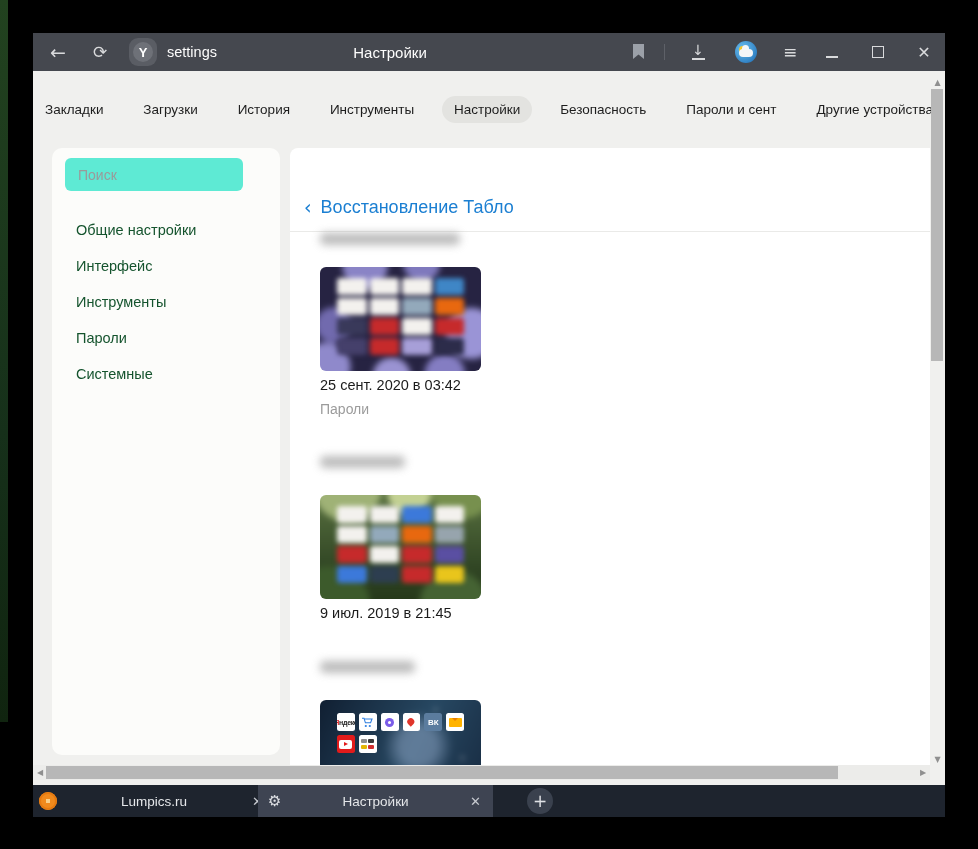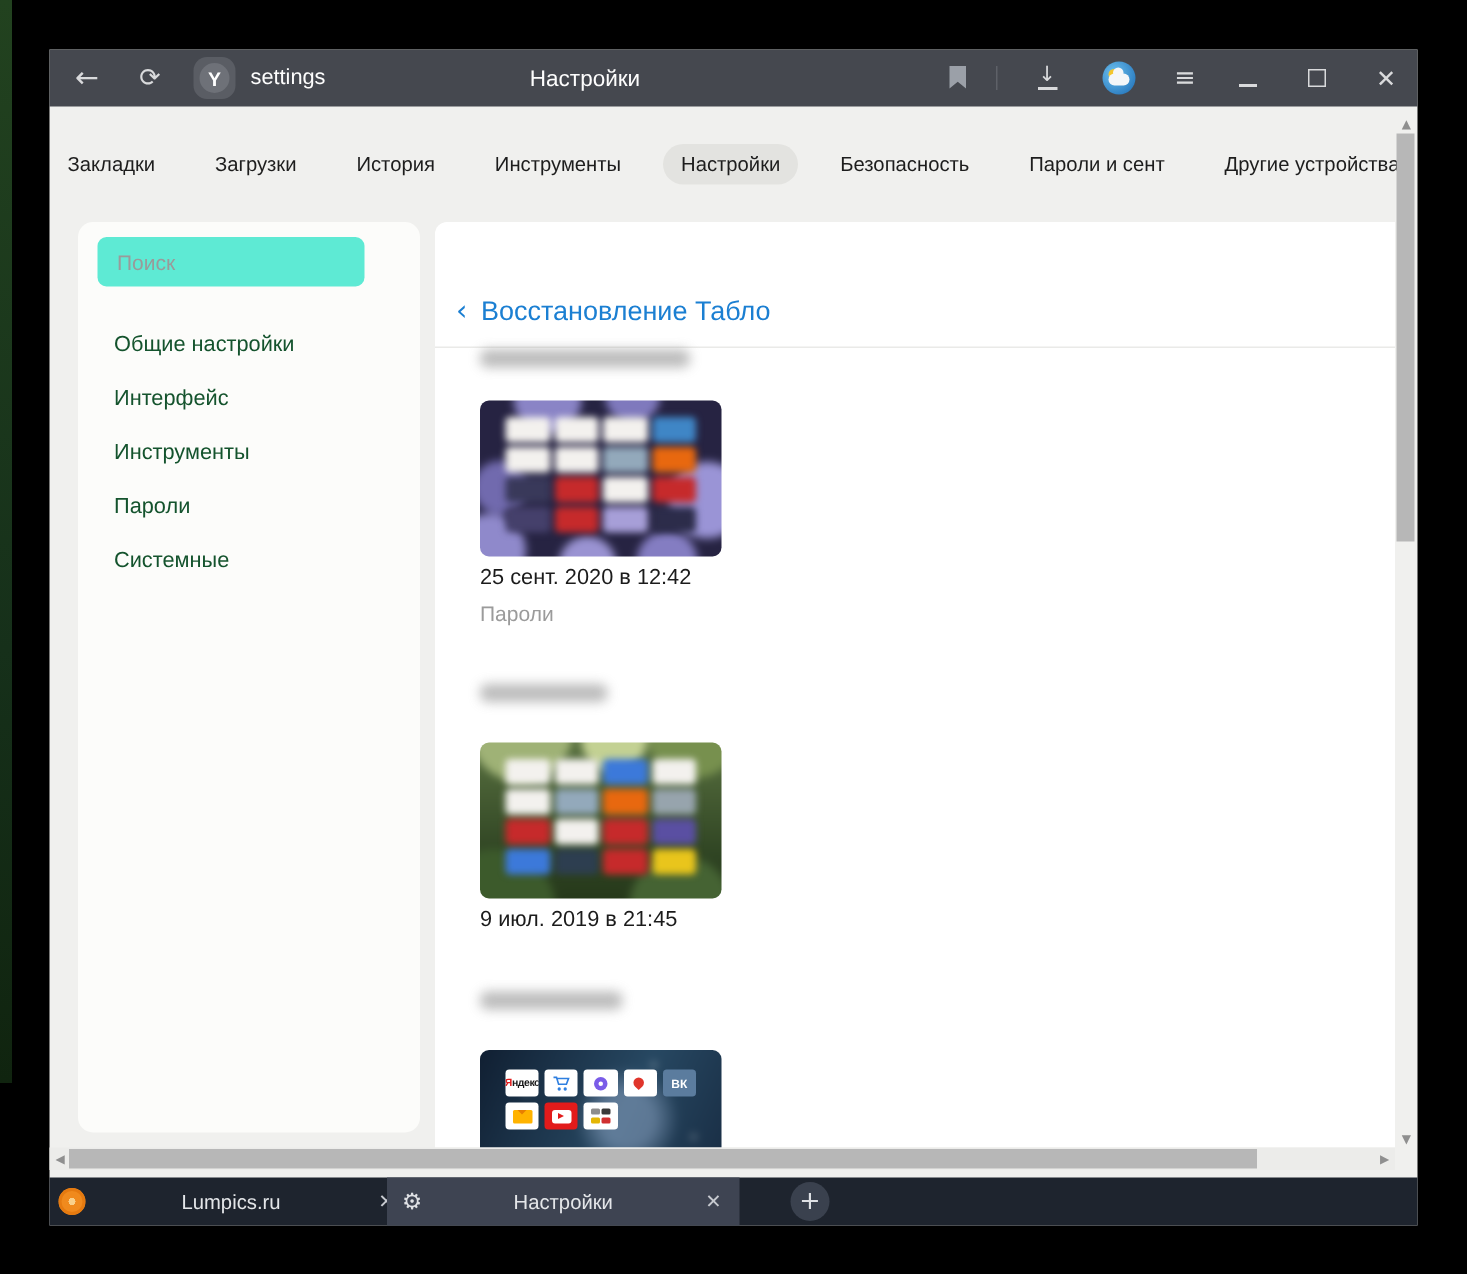--- a/index.html
+++ b/index.html
@@ -100,21 +100,21 @@
   .tilegrid { position:absolute; left:17px; top:11px; width:127px;
               display:grid; grid-template-columns:repeat(4,1fr); gap:3px; filter:blur(2.5px); }
   .tilegrid .t { height:17px; border-radius:3px; }
   .t-w { background:#f3f1ee; } .t-blue { background:#3f86c6; } .t-steel { background:#93a9bb; }
   .t-orange { background:#e8680f; } .t-dark { background:#39395a; } .t-red { background:#c62a2b; }
   .t-purple { background:#45406b; } .t-lav { background:#a79fd8; } .t-dark2 { background:#2c2c4a; }
   .t-blue2 { background:#3c79da; } .t-gray { background:#97a4ad; } .t-violet { background:#5a4fa2; }
   .t-navy { background:#2d3e50; } .t-yellow { background:#e9c51c; }
 
   .tilegrid3 { position:absolute; left:17px; top:13px; width:127px;
-               display:grid; grid-template-columns:repeat(5,1fr); gap:4px; }
+               display:grid; grid-template-columns:repeat(6,1fr); gap:4px; }
   .tile3 { height:18px; border-radius:2.5px; background:#fff; display:flex;
            align-items:center; justify-content:center; overflow:hidden; }
   .yx-label { font-size:7px; font-weight:bold; color:#1a1a1a; letter-spacing:-.3px; }
   .yx-label::first-letter { color:#e01b1b; }
   .cart-svg { display:block; }
   .disc-purple { width:9px; height:9px; border-radius:50%; background:#7a5ce8; position:relative; }
   .disc-purple:after { content:""; position:absolute; left:3px; top:3px; width:3px; height:3px;
                        border-radius:50%; background:#fff; }
   .pin-red { width:7px; height:7px; background:#e0352b; border-radius:50% 50% 50% 0;
              transform:rotate(-45deg) translateY(-1px); }
@@ -250,21 +250,21 @@
           <div class="t t-dark"></div>
             <div class="t t-red"></div>
             <div class="t t-w"></div>
             <div class="t t-red"></div>
           <div class="t t-purple"></div>
             <div class="t t-red"></div>
             <div class="t t-lav"></div>
             <div class="t t-dark2"></div>
         </div>
       </div>
-      <div class="snap-date" style="top:229px;">25 сент. 2020 в 12:42</div>
+      <div class="snap-date" style="top:229px;">25 сент. 2020 в 03:42</div>
       <div class="snap-status" style="top:253px;">Пароли</div>
 
       <div class="blur-name" style="top:308px; width:85px;"></div>
       <div class="thumb" style="top:347px;">
         <div class="bgart bg-forest"></div>
         <div class="tilegrid">
           <div class="t t-w"></div>
             <div class="t t-w"></div>
             <div class="t t-blue2"></div>
             <div class="t t-w"></div>

